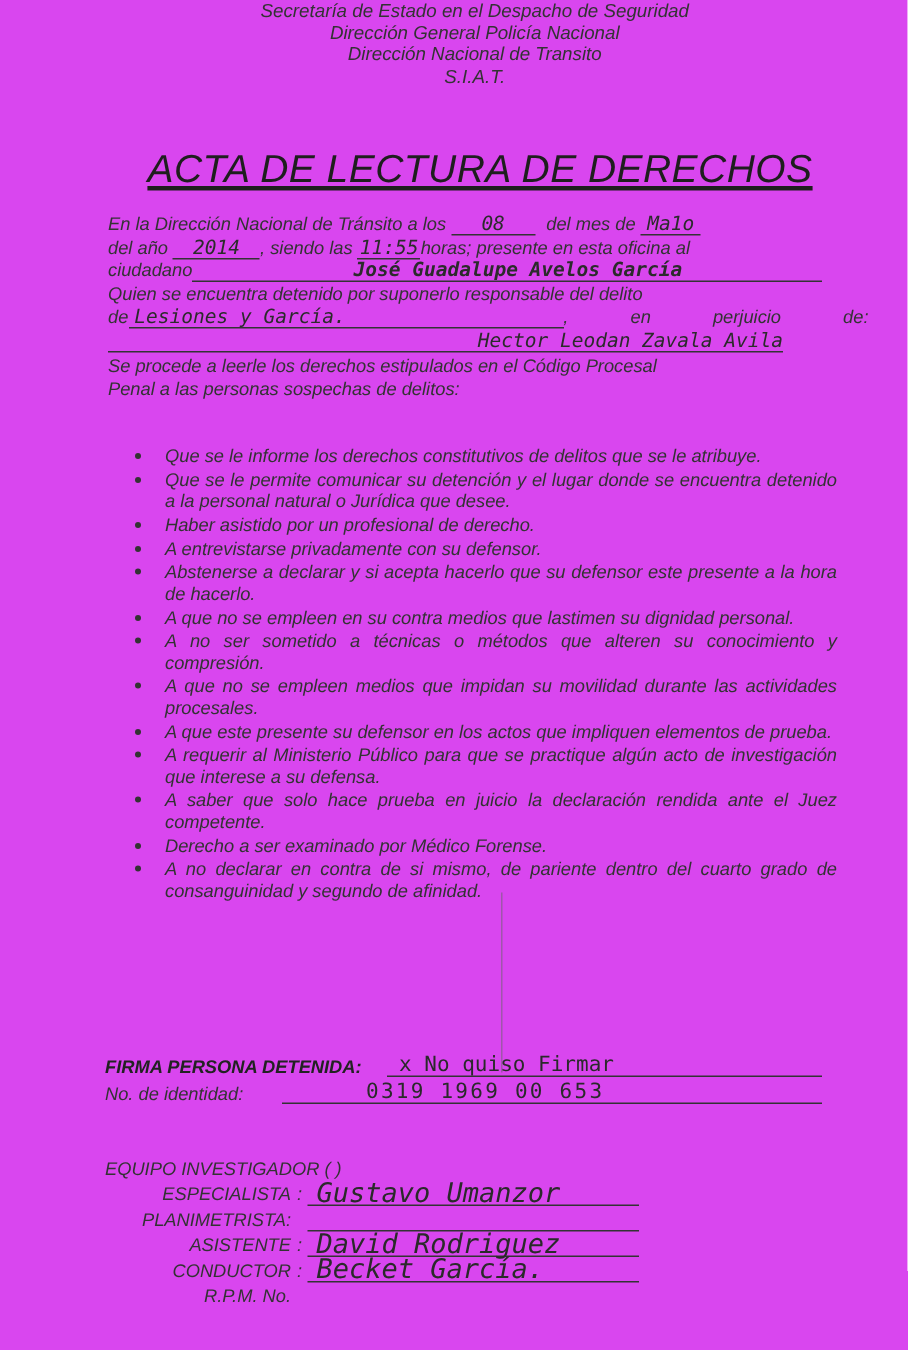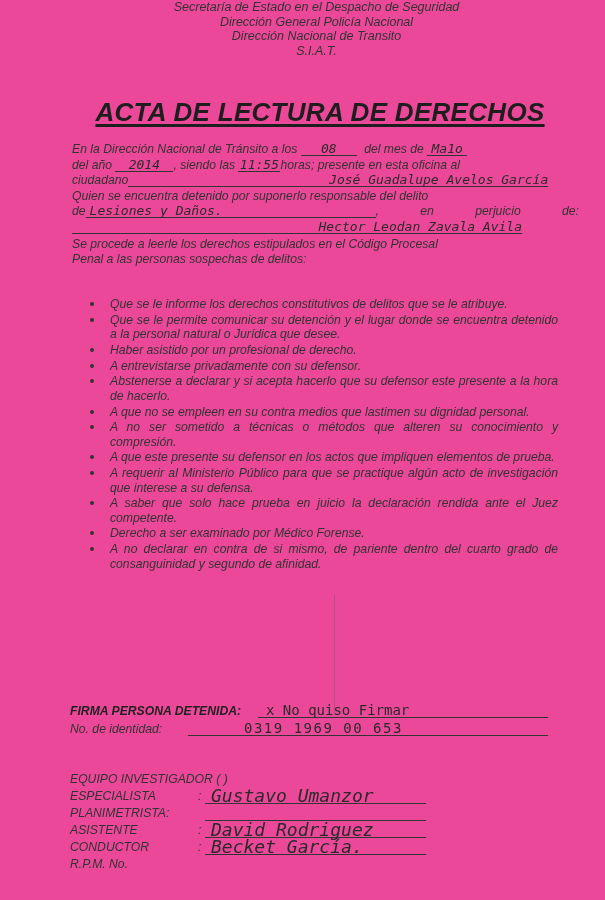--- a/index.html
+++ b/index.html
@@ -1,28 +1,28 @@
 <!DOCTYPE html>
 <html><head>
   <meta charset="utf-8">
   <style>
     html, body { margin: 0; padding: 0; background: #ffffff; }
     body {
       width: 605px; height: 900px; position: relative; overflow: hidden;
       font-family: "Liberation Sans", sans-serif; color: #2a2a2a;
     }
-    .page { position: absolute; inset: 0; background: #ec4899; }
+    .page { position: absolute; inset: 0; background: #d946ef; }
     .header {
       position: absolute; top: 0; left: 0; width: 605px; text-align: center;
       font-style: italic; font-size: 12.5px; line-height: 14.5px; color: #333;
     }
     .header div { margin-left: 28px; }
     .title {
       position: absolute; top: 97px; left: 90px; width: 460px;
-      font-weight: bold; font-style: italic; font-size: 26px; letter-spacing: 0.3px;
+      font-weight: normal; font-style: italic; font-size: 26px; letter-spacing: 0.3px;
       text-decoration: underline; text-decoration-thickness: 3px; text-underline-offset: 3px;
       color: #1e1e1e; text-align: center;
     }
     .para {
       position: absolute; left: 72px; width: 486px;
       font-style: italic; font-size: 12.2px; line-height: 15.5px; color: #333;
       text-align: justify;
     }
     .line { position: relative; white-space: nowrap; height: 15.5px; }
     .fill {
@@ -43,21 +43,21 @@
     }
     .sig-row { position: absolute; left: 70px; width: 480px; white-space: nowrap; font-size: 12.2px; }
     .sig-label-bold { font-weight: bold; font-style: italic; color: #222; }
     .sig-label { font-style: italic; color: #333; }
     .sig-line {
       position: absolute; border-bottom: 1.3px solid #333; height: 15px;
       font-family: "DejaVu Sans Mono", monospace; font-size: 14px; color: #2a2a2a; line-height: 15px;
     }
     .team { position: absolute; left: 70px; font-style: italic; font-size: 12.2px; line-height: 17px; color: #333; }
     .team-row { position: relative; height: 17px; white-space: nowrap; }
-    .team-row .lbl { display: inline-block; width: 124px; }
+    .team-row .lbl { display: inline-block; width: 124px; text-align: right; }
     .team-row .colon { position: absolute; left: 128px; }
     .team-line {
       position: absolute; left: 135px; border-bottom: 1.3px solid #333; height: 15px;
       font-family: "DejaVu Sans Mono", monospace; font-size: 18px; color: #2a2a2a; line-height: 15px;
       padding-left: 6px;
     }
     .fold {
       position: absolute; left: 334px; top: 595px; width: 1px; height: 120px; background: #666; opacity: 0.5;
     }
   </style>
@@ -81,47 +81,48 @@
       <span class="fill hand" style="width:56px;">08</span>
       <span style="margin-left:4px;">del mes de</span>
       <span class="fill hand" style="width:40px;">Ma1o</span>
     </div>
     <div class="line">
       <span>del año</span>
       <span class="fill hand" style="width:58px;">2014</span><span>, siendo las</span>
       <span class="fill hand" style="width:42px;">11:55</span><span>horas; presente en esta oficina al</span>
     </div>
     <div class="line">
-      <span>ciudadano</span><span class="fill hand" style="width:420px; text-align:right; padding-left:14px; box-sizing:border-box;">José Guadalupe Avelos García</span>
+      <span>ciudadano</span><span class="fill hand" style="width:420px; text-align:center; padding-left:14px; box-sizing:border-box;font-weight:bold;">José Guadalupe Avelos García</span>
     </div>
     <div class="line">
       <span>Quien se encuentra detenido por suponerlo responsable del delito</span>
     </div>
     <div class="line">
-      <span>de</span><span class="fill hand" style="width:290px; text-align:left; padding-left:4px; box-sizing:border-box;">Lesiones y Daños.</span><span style="word-spacing:38px;">, en perjuicio de:</span>
+      <span>de</span><span class="fill hand" style="width:290px; text-align:left; padding-left:4px; box-sizing:border-box;">Lesiones y García.</span><span style="word-spacing:38px;">, en perjuicio de:</span>
     </div>
     <div class="line" style="height:17px;">
       <span class="fill hand" style="width:450px; text-align:right; padding-left:18px; box-sizing:border-box;">Hector Leodan Zavala Avila</span>
     </div>
     <div class="line">
       <span>Se procede a leerle los derechos estipulados en el Código Procesal</span>
     </div>
     <div class="line">
       <span>Penal a las personas sospechas de delitos:</span>
     </div>
   </div>
 
   <ul class="rights">
     <li><span class="bullet"></span><span>Que se le informe los  derechos constitutivos de delitos  que se le atribuye.</span></li>
     <li><span class="bullet"></span><span>Que se le permite comunicar su detención y el lugar donde se encuentra detenido a la personal natural o Jurídica que desee.</span></li>
     <li><span class="bullet"></span><span>Haber asistido por un profesional de derecho.</span></li>
     <li><span class="bullet"></span><span>A entrevistarse privadamente con su defensor.</span></li>
     <li><span class="bullet"></span><span>Abstenerse  a declarar y si acepta hacerlo que su defensor este presente a la hora de hacerlo.</span></li>
     <li><span class="bullet"></span><span>A que no se empleen en su contra medios que lastimen su dignidad personal.</span></li>
     <li><span class="bullet"></span><span>A no ser sometido a técnicas o métodos que alteren su conocimiento y compresión.</span></li>
+    <li><span class="bullet"></span><span>A que no se empleen medios que impidan su movilidad durante las actividades procesales.</span></li>
     <li><span class="bullet"></span><span>A que este presente su defensor en los actos que impliquen elementos de prueba.</span></li>
     <li><span class="bullet"></span><span>A requerir al Ministerio Público para que se practique algún acto de investigación que interese a su defensa.</span></li>
     <li><span class="bullet"></span><span>A saber que solo hace prueba en juicio la declaración rendida ante el Juez competente.</span></li>
     <li><span class="bullet"></span><span>Derecho a ser examinado por Médico Forense.</span></li>
     <li><span class="bullet"></span><span>A no declarar en contra de si mismo, de pariente dentro del cuarto grado de  consanguinidad y segundo de afinidad.</span></li>
   </ul>
 
   <div class="fold"></div>
 
   <div class="sig-row" style="top:704px;">

